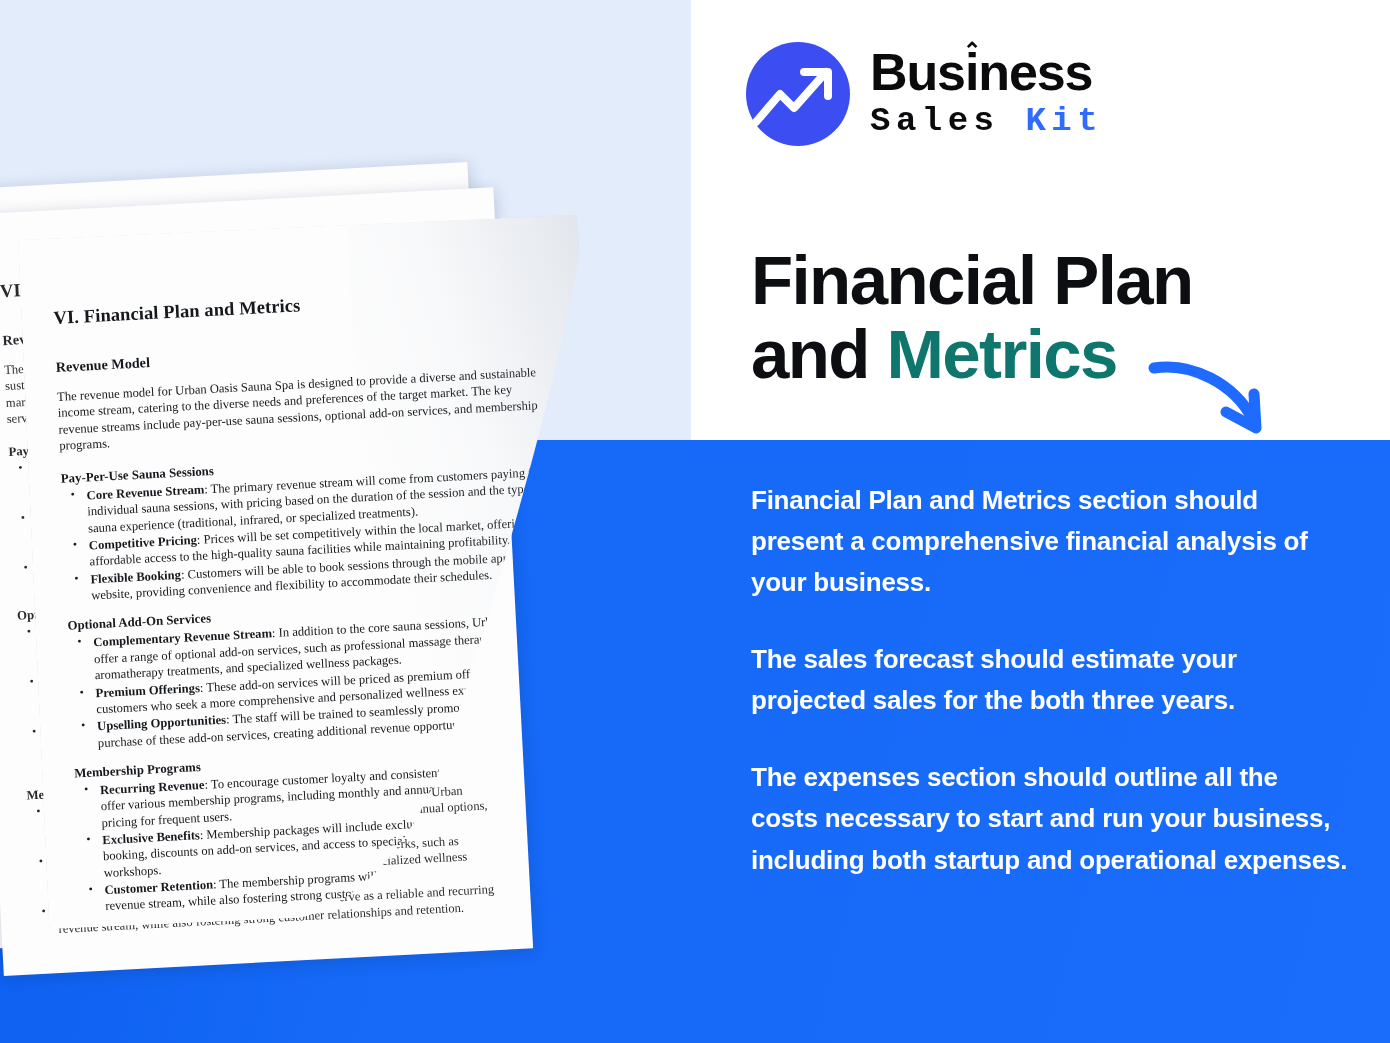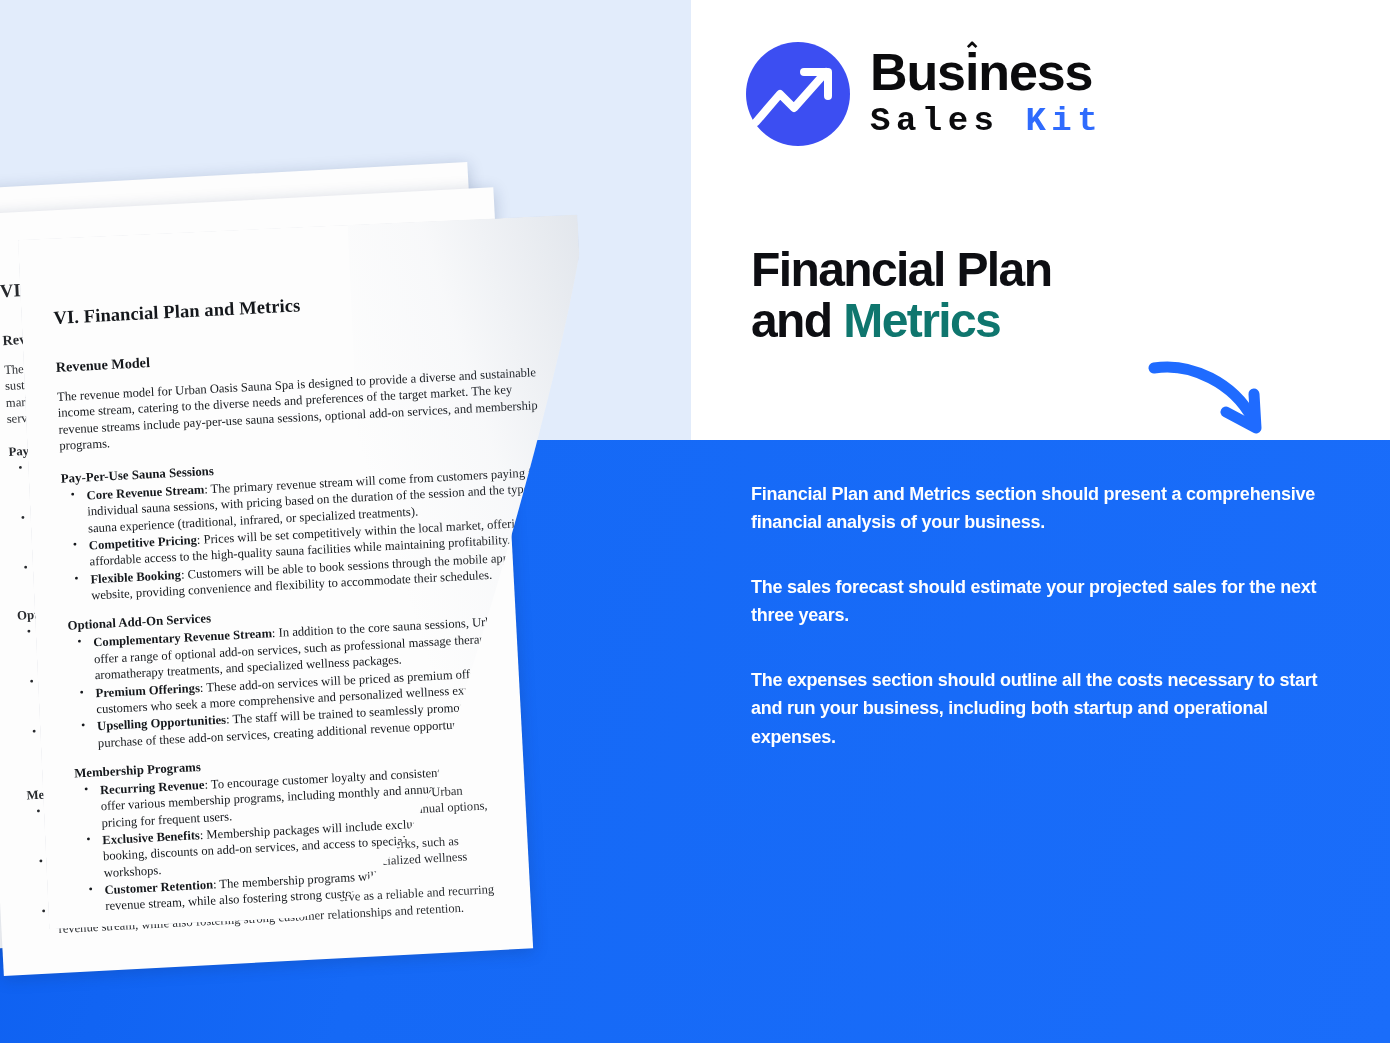--- a/index.html
+++ b/index.html
@@ -118,30 +118,30 @@
   }
   .logo-line2{
     font-family:"Liberation Mono", monospace;
     font-size:34px; font-weight:bold; letter-spacing:5.5px;
     line-height:1.15; margin-top:4px; color:#0b0b0d;
   }
   .logo-line2 .kit{ color:#2f6bfd;text-align:right; }
 
   .headline{
     position:absolute; left:751px; top:244px; width:560px;
-    font-size:48px; font-weight:bold; line-height:1.07;
+    font-size:69px; font-weight:bold; line-height:1.07;
     letter-spacing:-1.6px; color:#0d0e12;
   }
   .headline .accent{ color:#0f766e; }
 
   .arrow{ position:absolute; left:1148px; top:352px; }
 
   .body-copy{
     position:absolute; left:751px; top:480px; width:600px;
-    color:#ffffff; font-size:18px; font-weight:bold;
+    color:#ffffff; font-size:26px; font-weight:bold;
     line-height:1.58; letter-spacing:-.25px;
   }
   .body-copy p{ margin:0 0 36px 0; }
   .body-copy p:last-child{ margin-bottom:14px; }
 </style>
 </head>
 <body>
 
 <div id="stage">
 
@@ -260,17 +260,17 @@
 
   <div class="arrow">
     <svg width="130" height="92" viewBox="0 0 130 92">
       <path d="M6 16 C 44 10, 86 32, 104 66" fill="none" stroke="#1f6bff" stroke-width="11" stroke-linecap="round"></path>
       <path d="M78 60 L108 76 L106 42" fill="none" stroke="#1f6bff" stroke-width="11" stroke-linecap="round" stroke-linejoin="round"></path>
     </svg>
   </div>
 
   <div class="body-copy">
     <p>Financial Plan and Metrics section should present a comprehensive financial analysis of your business.</p>
-    <p>The sales forecast should estimate your projected sales for the next three years.</p>
+    <p>The sales forecast should estimate your projected sales for the both three years.</p>
     <p>The expenses section should outline all the costs necessary to start and run your business, including both startup and operational expenses.</p>
   </div>
 
 </div>
 
 </body></html>

